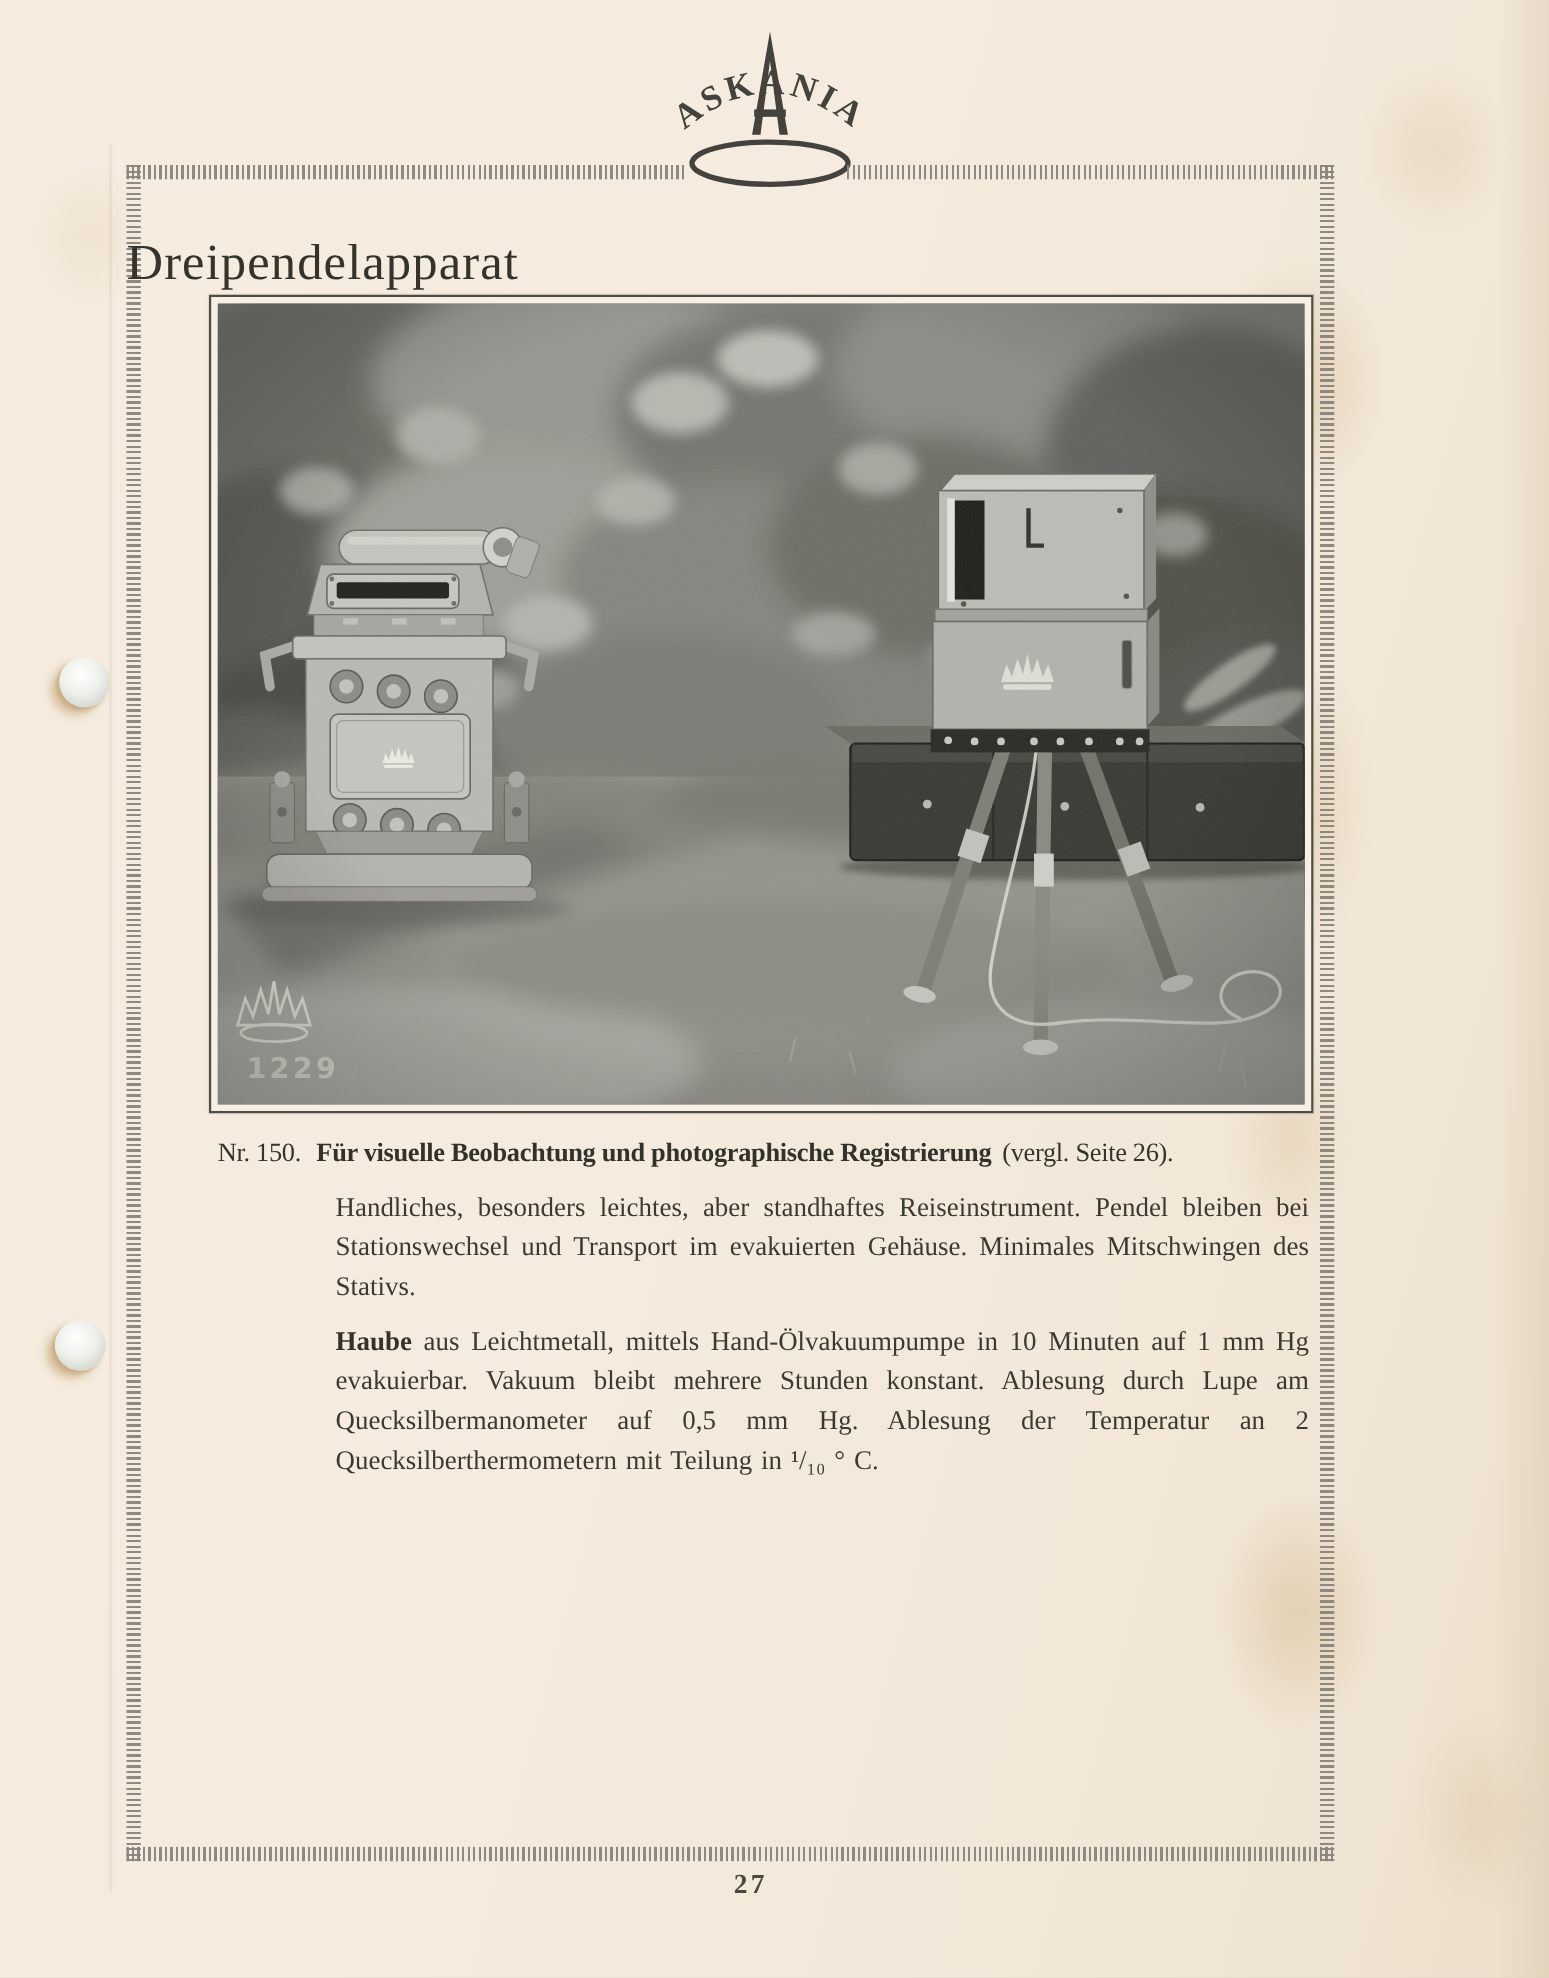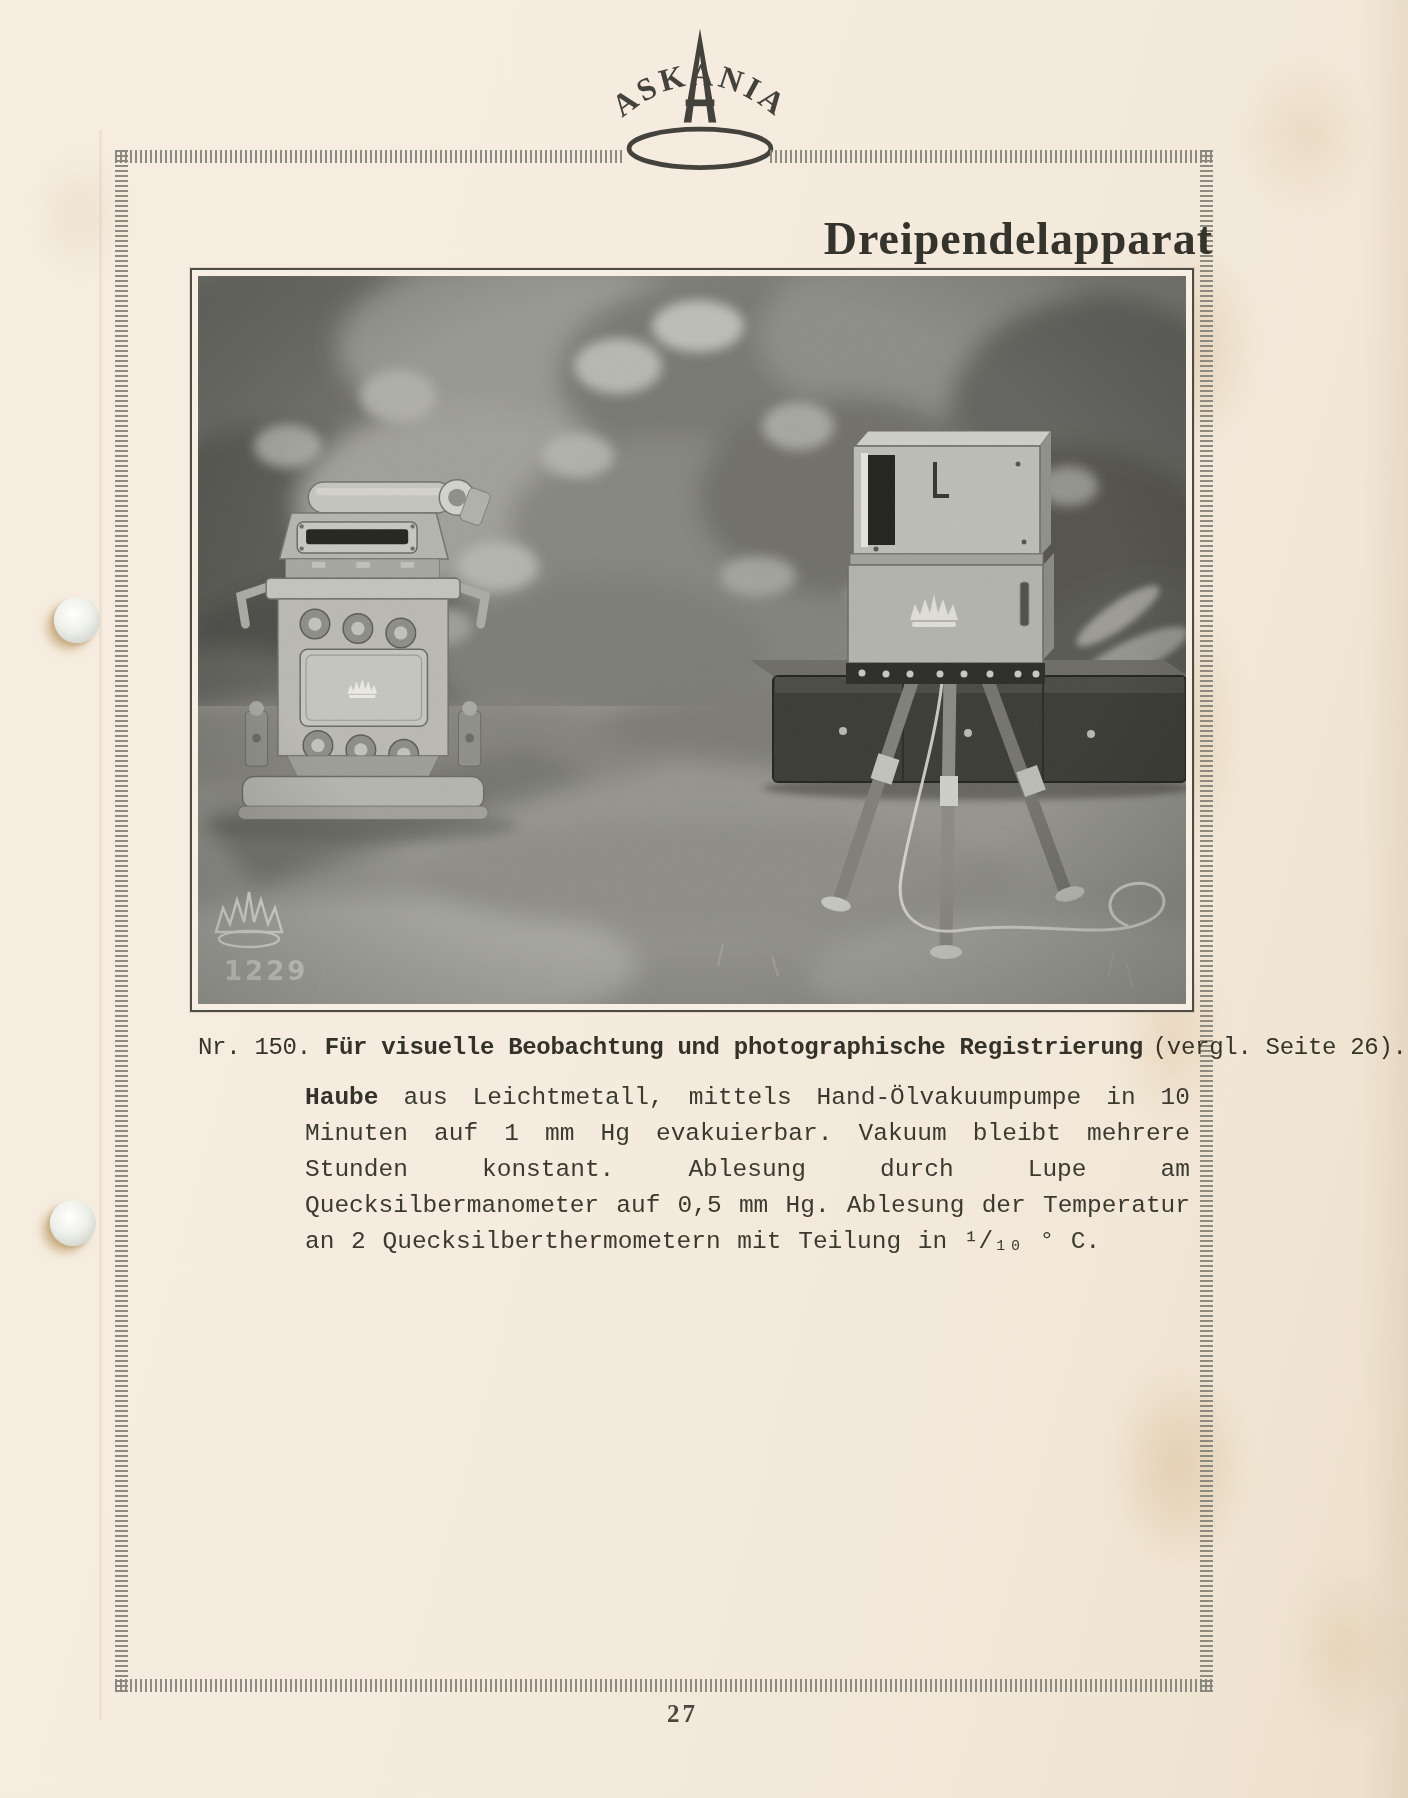--- a/index.html
+++ b/index.html
@@ -19,31 +19,31 @@
   .bd-top-left{left:115px;top:150px;width:508px;}
   .bd-top-right{left:770px;top:150px;width:443px;}
   .bd-bottom{left:115px;top:1679px;width:1098px;}
   .bd-left{left:115px;top:150px;height:1542px;}
   .bd-right{left:1200px;top:150px;height:1542px;}
   
   .logo{position:absolute;left:585px;top:22px;width:230px;height:155px;}
   
   .title{
     position:absolute;left:115px;top:212px;width:1098px;
-    text-align:right;font-size:46px;font-weight:bold;letter-spacing:1px;color:#34332c;
+    text-align:left;font-size:46px;font-weight:normal;letter-spacing:1px;color:#34332c;
   }
   
   .photo-frame{
     position:absolute;left:190px;top:268px;
     border:2px solid #4e4c46;background:#f7efe3;padding:6px;
     box-shadow:0 0 0 1px rgba(120,110,90,.15);
   }
   .photo{width:988px;height:728px;display:block;background:#83837d;}
   
-  .textblock{position:absolute;left:198px;top:1030px;width:995px;font-family:Liberation Mono, monospace;}
+  .textblock{position:absolute;left:198px;top:1030px;width:995px;}
   .caption{
     font-size:24px;line-height:36px;letter-spacing:-0.3px;white-space:nowrap;color:#353429;
   }
   .caption .itemno{margin-right:14px;}
   .caption b{font-weight:bold;color:#32312a;}
   .caption .suffix{margin-left:10px;}
   .paras{margin-left:107px;width:885px;}
   .paras p{
     margin:14px 0 0 0;font-size:24.5px;line-height:36px;text-align:justify;
     word-spacing:2px;color:#3b3a31;
@@ -303,20 +303,21 @@
       <rect x="0" y="0" width="988" height="728" filter="url(#grain)" opacity=".5"></rect>
       <rect x="0" y="0" width="988" height="728" fill="url(#vig)"></rect>
     </svg>
   </div>
 
   <div class="textblock">
     <div class="caption">
       <span class="itemno">Nr. 150.</span><b>Für visuelle Beobachtung und photographische Registrierung</b><span class="suffix">(vergl. Seite 26).</span>
     </div>
     <div class="paras">
+      <p><b></b><span>Handliches, besonders leichtes, aber standhaftes Reiseinstrument.  Pendel bleiben bei Stationswechsel und Transport im evakuierten Gehäuse.  Minimales Mitschwingen des Stativs.</span></p>
       <p><b>Haube</b><span> aus Leichtmetall, mittels Hand-Ölvakuumpumpe in 10 Minuten auf 1 mm Hg evakuierbar.  Vakuum bleibt mehrere Stunden konstant.  Ablesung durch Lupe am Quecksilbermanometer auf 0,5 mm Hg.  Ablesung der Temperatur an 2 Quecksilberthermometern mit Teilung in ¹/₁₀ ° C.</span></p>
     </div>
   </div>
 
   <div class="pagenum">27</div>
 
   <div class="hole hole1"></div>
   <div class="hole hole2"></div>
 
 </div>

